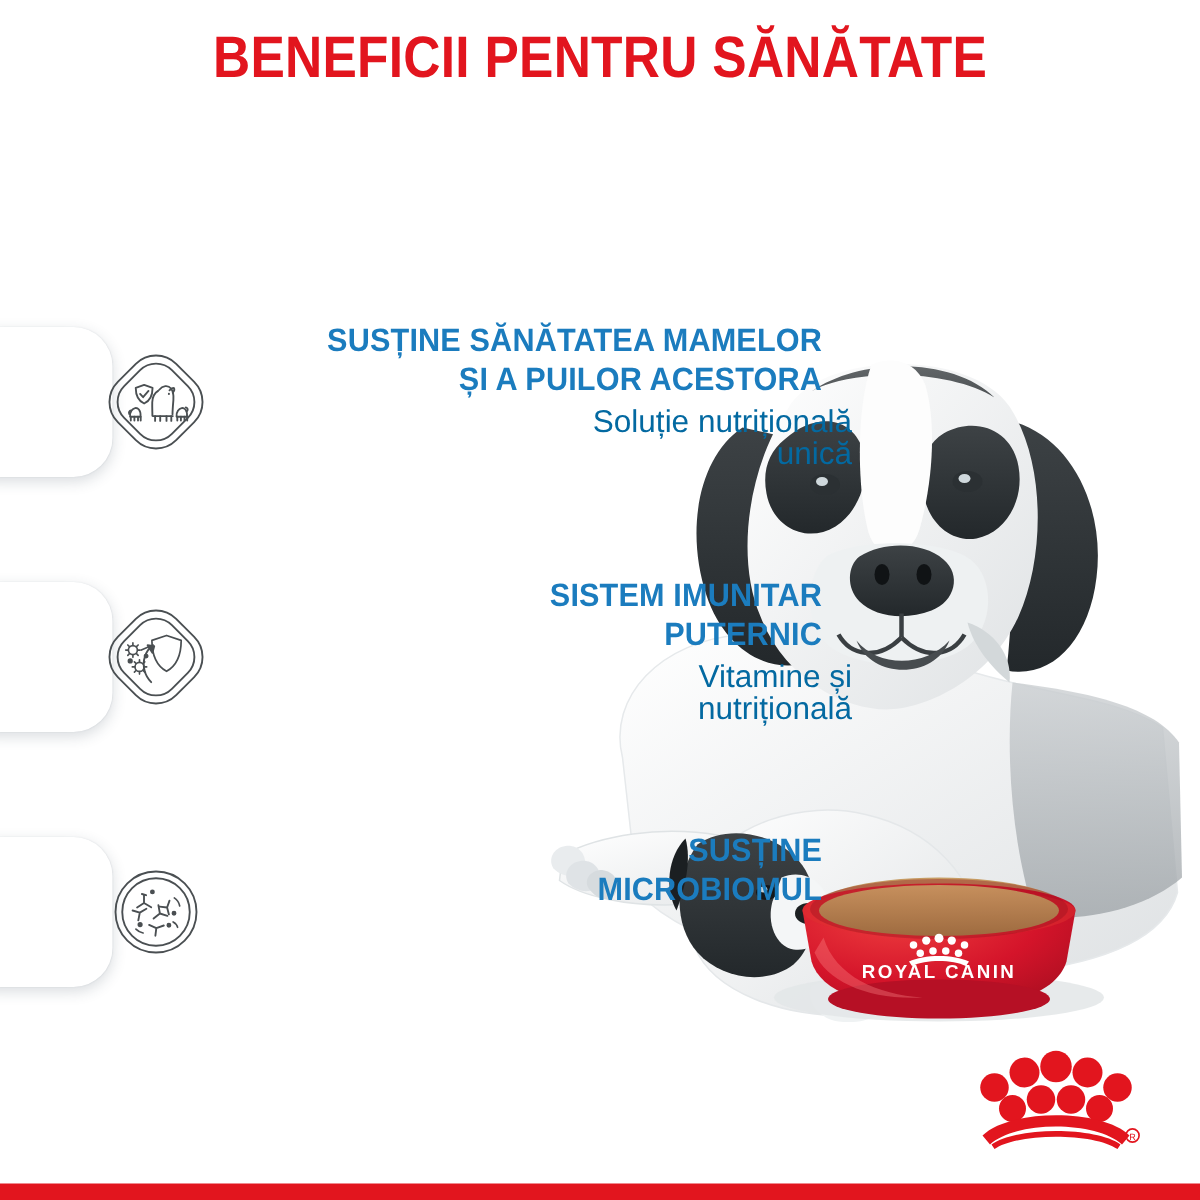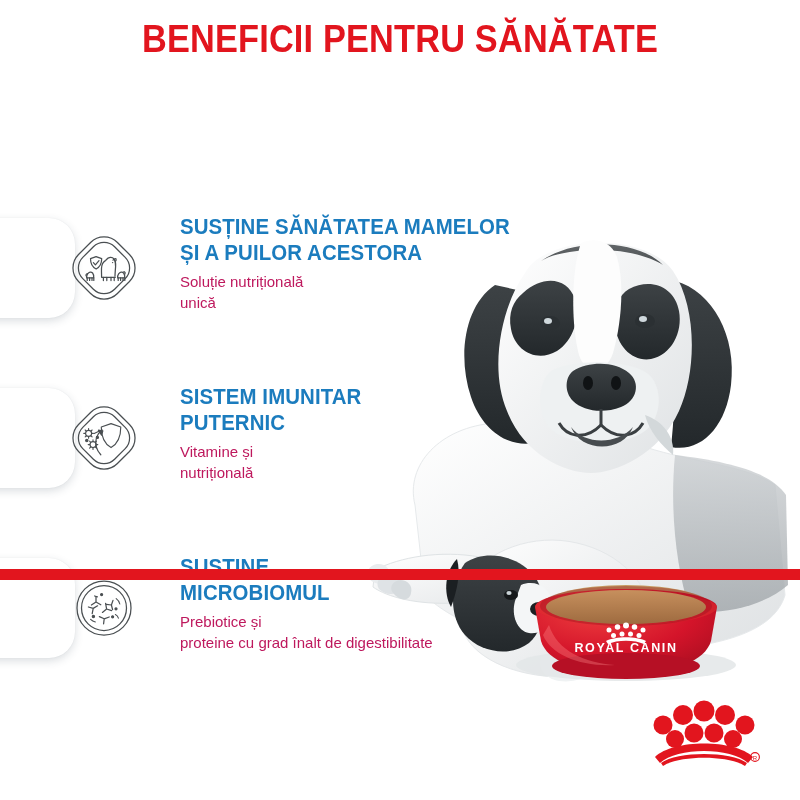--- a/index.html
+++ b/index.html
@@ -4,21 +4,21 @@
 <style>
   * { margin:0; padding:0; box-sizing:border-box; }
   html, body {
     width:800px; height:800px;
     background:#ffffff;
     font-family:"Liberation Sans", sans-serif;
     overflow:hidden;
   }
   #stage {
     position:relative;
-    width:800px; height:580px;
+    width:800px; height:800px;
     background:#ffffff;
   }
 
   
   #title {
     position:absolute;
     left:0; top:18px;
     width:800px;
     text-align:center;
     color:#e2151e;
@@ -61,36 +61,36 @@
     box-shadow:0 3px 9px rgba(40,60,80,.17), 0 0 1px rgba(40,60,80,.10);
   }
 
   .icon-wrap {
     position:absolute;
     left:72px; top:18px;
     width:64px; height:64px;
   }
   .icon-wrap svg { display:block; width:64px; height:64px; }
 
-  .texts { position:absolute; left:180px; top:-4px; width:400px; }
+  .texts { position:absolute; left:168px; top:-4px; width:400px;text-align:right; }
 
   .head {
     color:#1b7cbe;
     font-weight:700;
     font-size:21.5px;
     line-height:26px;
     letter-spacing:.1px;
     transform:scaleX(.95);
     transform-origin:left top;
     white-space:pre-line;
   }
   .sub {
     margin-top:5px;
-    color:#be185d;
-    font-size:15px;
+    color:#0369a1;
+    font-size:21px;
     line-height:21px;
     white-space:pre-line;
   }
 
   
   #crown { position:absolute; left:645px; top:695px; width:118px; height:72px; }
   #crown svg { display:block; width:118px; height:72px; }
 
   
   #redbar {
@@ -345,22 +345,20 @@
         <path d="M18.6 43.4 c1.4 1.4 3 2.2 4.8 2.6" stroke-width="1.1"></path>
         <circle cx="21.4" cy="40.4" r="1.1" fill="#4a4f52"></circle>
         <circle cx="40.6" cy="40.8" r="1" fill="#4a4f52"></circle>
         <circle cx="29.6" cy="18.6" r="1" fill="#4a4f52"></circle>
         <circle cx="44" cy="32.8" r="1" fill="#4a4f52"></circle>
       </svg>
     </div>
     <div class="texts">
       <div class="head">SUSȚINE
 MICROBIOMUL</div>
-      <div class="sub">Prebiotice și
-proteine cu grad înalt de digestibilitate</div>
     </div>
   </div>
 
   <div id="crown">
     <svg viewBox="0 0 118 72" xmlns="http://www.w3.org/2000/svg" fill="#e2151e">
       <circle cx="18" cy="30" r="9.5"></circle>
       <circle cx="38" cy="20" r="10"></circle>
       <circle cx="59" cy="16" r="10.5"></circle>
       <circle cx="80" cy="20" r="10"></circle>
       <circle cx="100" cy="30" r="9.5"></circle>

